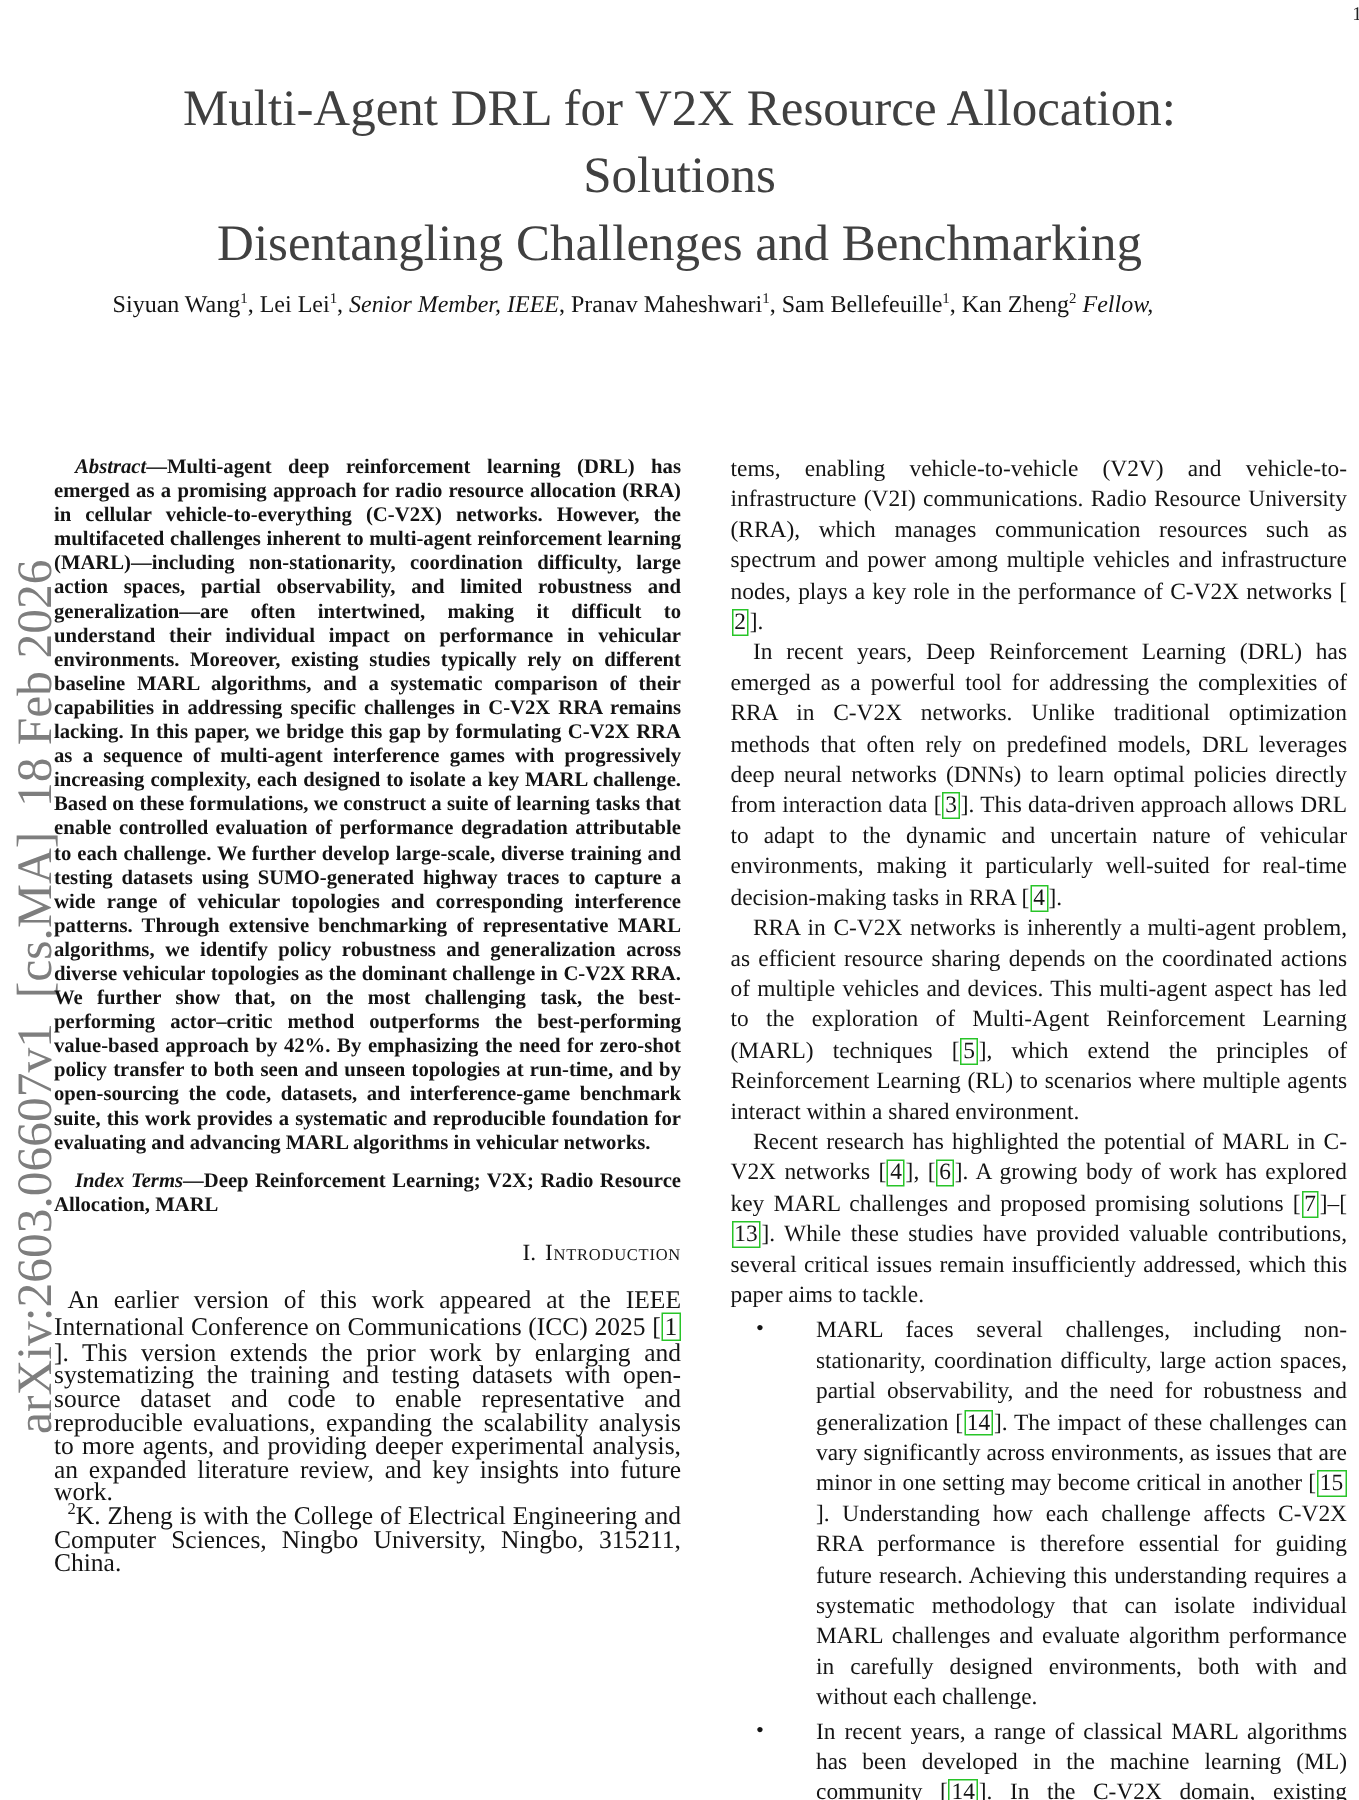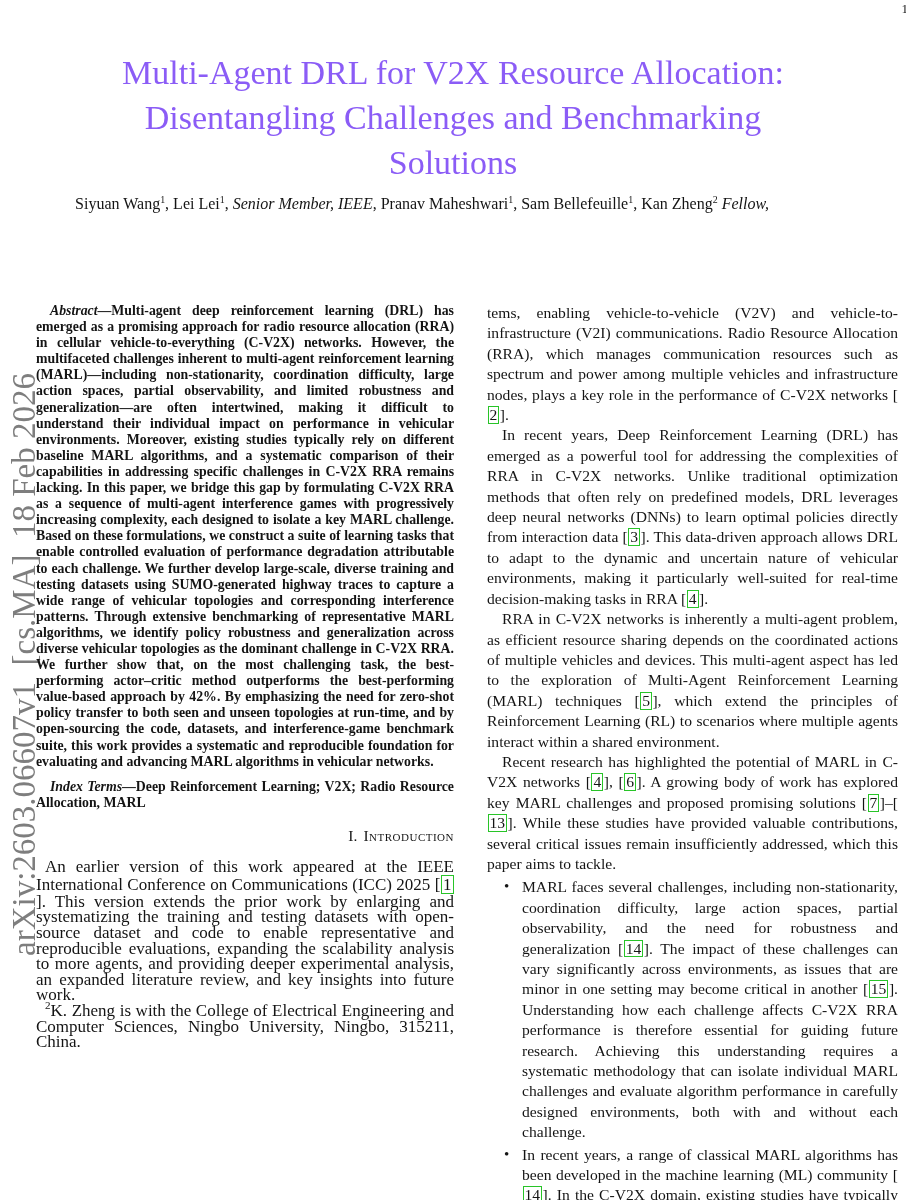--- a/index.html
+++ b/index.html
@@ -9,21 +9,21 @@
     -webkit-font-smoothing:antialiased;
   }
   .page{position:absolute;inset:0;}
   .page-number{position:absolute;top:1px;right:-2px;font-size:13px;color:#222;}
   .arxiv-stamp{
     position:absolute;left:4px;top:956px;height:40px;line-height:40px;
     transform-origin:0 0;transform:rotate(-90deg);
     font-size:33px;color:#7e7e7e;white-space:nowrap;letter-spacing:0px;
   }
   .title-block{position:absolute;top:50px;left:0;width:906px;text-align:center;
-    font-size:34px;line-height:45px;color:#8b5cf6;}
+    font-size:34px;line-height:45px;color:#404040;}
   .authors{position:absolute;top:191px;left:0;width:844px;text-align:center;
     font-size:16px;line-height:25px;}
   .authors sup{font-size:62%;line-height:0;}
   .col{position:absolute;top:303px;}
   .col-left{left:36px;width:418px;}
   .col-right{left:487px;width:411px;}
   p{margin:0;}
   .abstract{
     font-weight:bold;font-size:13.8px;line-height:16.1px;text-align:justify;
     text-indent:14px;
@@ -36,40 +36,40 @@
   .body-text{font-size:15.6px;line-height:20.4px;text-align:justify;}
   .intro-p{text-indent:15px;}
   .footnotes{margin-top:14px;font-size:17px;line-height:15.6px;text-align:justify;}
   .footnote{text-indent:9px;}
   .footnotes sup{font-size:65%;line-height:0;}
   .col-right p{text-indent:15px;}
   .col-right p.noindent{text-indent:0;}
   .bullet-list{margin-top:3px;}
   .bullet-item{position:relative;padding-left:35px;margin-top:2px;}
   .bullet-marker{position:absolute;left:17px;top:-1px;font-size:15px;}
-  .bullet-text{text-align:justify;}
+  .bullet-text{text-align:justify;margin-left:22px;}
   .cite{
     display:inline-block;border:1.5px solid #28c428;padding:0 1px;margin:0 0.5px;
     line-height:1.02;text-indent:0;
   }
   i{font-style:italic;}
 </style>
 </head>
 <body>
 
 <div class="page">
 
   <div class="page-number">1</div>
 
   <div class="arxiv-stamp">arXiv:2603.06607v1&nbsp;&nbsp;[cs.MA]&nbsp;&nbsp;18 Feb 2026</div>
 
   <header class="title-block">
     <div class="title-line">Multi-Agent DRL for V2X Resource Allocation:</div>
+    <div class="title-line">Solutions</div>
     <div class="title-line">Disentangling Challenges and Benchmarking</div>
-    <div class="title-line">Solutions</div>
   </header>
 
   <div class="authors">
     <div class="author-line"><span>Siyuan Wang</span><sup>1</sup><span>, Lei Lei</span><sup>1</sup><span>, </span><i>Senior Member, IEEE</i><span>, Pranav Maheshwari</span><sup>1</sup><span>, Sam Bellefeuille</span><sup>1</sup><span>, Kan Zheng</span><sup>2</sup><span> </span><i>Fellow,</i></div>
   </div>
 
   <section class="col col-left">
     <p class="abstract"><i>Abstract</i><span>—Multi-agent deep reinforcement learning (DRL) has emerged as a promising approach for radio resource allocation (RRA) in cellular vehicle-to-everything (C-V2X) networks. However, the multifaceted challenges inherent to multi-agent reinforcement learning (MARL)—including non-stationarity, coordination difficulty, large action spaces, partial observability, and limited robustness and generalization—are often intertwined, making it difficult to understand their individual impact on performance in vehicular environments. Moreover, existing studies typically rely on different baseline MARL algorithms, and a systematic comparison of their capabilities in addressing specific challenges in C-V2X RRA remains lacking. In this paper, we bridge this gap by formulating C-V2X RRA as a sequence of multi-agent interference games with progressively increasing complexity, each designed to isolate a key MARL challenge. Based on these formulations, we construct a suite of learning tasks that enable controlled evaluation of performance degradation attributable to each challenge. We further develop large-scale, diverse training and testing datasets using SUMO-generated highway traces to capture a wide range of vehicular topologies and corresponding interference patterns. Through extensive benchmarking of representative MARL algorithms, we identify policy robustness and generalization across diverse vehicular topologies as the dominant challenge in C-V2X RRA. We further show that, on the most challenging task, the best-performing actor–critic method outperforms the best-performing value-based approach by 42%. By emphasizing the need for zero-shot policy transfer to both seen and unseen topologies at run-time, and by open-sourcing the code, datasets, and interference-game benchmark suite, this work provides a systematic and reproducible foundation for evaluating and advancing MARL algorithms in vehicular networks.</span></p>
     <p class="abstract index-terms"><i>Index Terms</i><span>—Deep Reinforcement Learning; V2X; Radio Resource Allocation, MARL</span></p>
 
@@ -78,21 +78,21 @@
     </h2>
 
 
     <div class="footnotes">
       <p class="footnote"><span>An earlier version of this work appeared at the IEEE International Conference on Communications (ICC) 2025 [</span><span class="cite">1</span><span>]. This version extends the prior work by enlarging and systematizing the training and testing datasets with open-source dataset and code to enable representative and reproducible evaluations, expanding the scalability analysis to more agents, and providing deeper experimental analysis, an expanded literature review, and key insights into future work.</span></p>
       <p class="footnote"><sup>2</sup><span>K. Zheng is with the College of Electrical Engineering and Computer Sciences, Ningbo University, Ningbo, 315211, China.</span></p>
     </div>
   </section>
 
   <section class="col col-right body-text">
-    <p class="noindent"><span>tems, enabling vehicle-to-vehicle (V2V) and vehicle-to-infrastructure (V2I) communications. Radio Resource Allocation (RRA), which manages communication resources such as spectrum and power among multiple vehicles and infrastructure nodes, plays a key role in the performance of C-V2X networks [</span><span class="cite">2</span><span>].</span></p>
+    <p class="noindent"><span>tems, enabling vehicle-to-vehicle (V2V) and vehicle-to-infrastructure (V2I) communications. Radio Resource University (RRA), which manages communication resources such as spectrum and power among multiple vehicles and infrastructure nodes, plays a key role in the performance of C-V2X networks [</span><span class="cite">2</span><span>].</span></p>
     <p><span>In recent years, Deep Reinforcement Learning (DRL) has emerged as a powerful tool for addressing the complexities of RRA in C-V2X networks. Unlike traditional optimization methods that often rely on predefined models, DRL leverages deep neural networks (DNNs) to learn optimal policies directly from interaction data [</span><span class="cite">3</span><span>]. This data-driven approach allows DRL to adapt to the dynamic and uncertain nature of vehicular environments, making it particularly well-suited for real-time decision-making tasks in RRA [</span><span class="cite">4</span><span>].</span></p>
     <p><span>RRA in C-V2X networks is inherently a multi-agent problem, as efficient resource sharing depends on the coordinated actions of multiple vehicles and devices. This multi-agent aspect has led to the exploration of Multi-Agent Reinforcement Learning (MARL) techniques [</span><span class="cite">5</span><span>], which extend the principles of Reinforcement Learning (RL) to scenarios where multiple agents interact within a shared environment.</span></p>
     <p><span>Recent research has highlighted the potential of MARL in C-V2X networks [</span><span class="cite">4</span><span>], [</span><span class="cite">6</span><span>]. A growing body of work has explored key MARL challenges and proposed promising solutions [</span><span class="cite">7</span><span>]–[</span><span class="cite">13</span><span>]. While these studies have provided valuable contributions, several critical issues remain insufficiently addressed, which this paper aims to tackle.</span></p>
 
     <div class="bullet-list">
       <div class="bullet-item">
         <span class="bullet-marker">•</span>
         <div class="bullet-text"><span>MARL faces several challenges, including non-stationarity, coordination difficulty, large action spaces, partial observability, and the need for robustness and generalization [</span><span class="cite">14</span><span>]. The impact of these challenges can vary significantly across environments, as issues that are minor in one setting may become critical in another [</span><span class="cite">15</span><span>]. Understanding how each challenge affects C-V2X RRA performance is therefore essential for guiding future research. Achieving this understanding requires a systematic methodology that can isolate individual MARL challenges and evaluate algorithm performance in carefully designed environments, both with and without each challenge.</span></div>
       </div>
       <div class="bullet-item">

